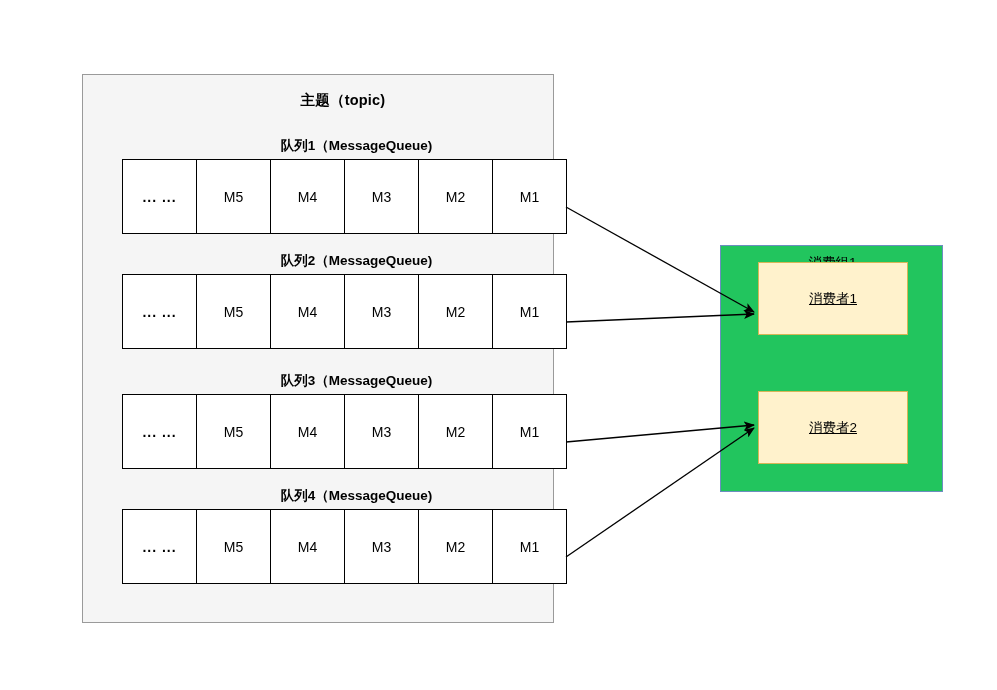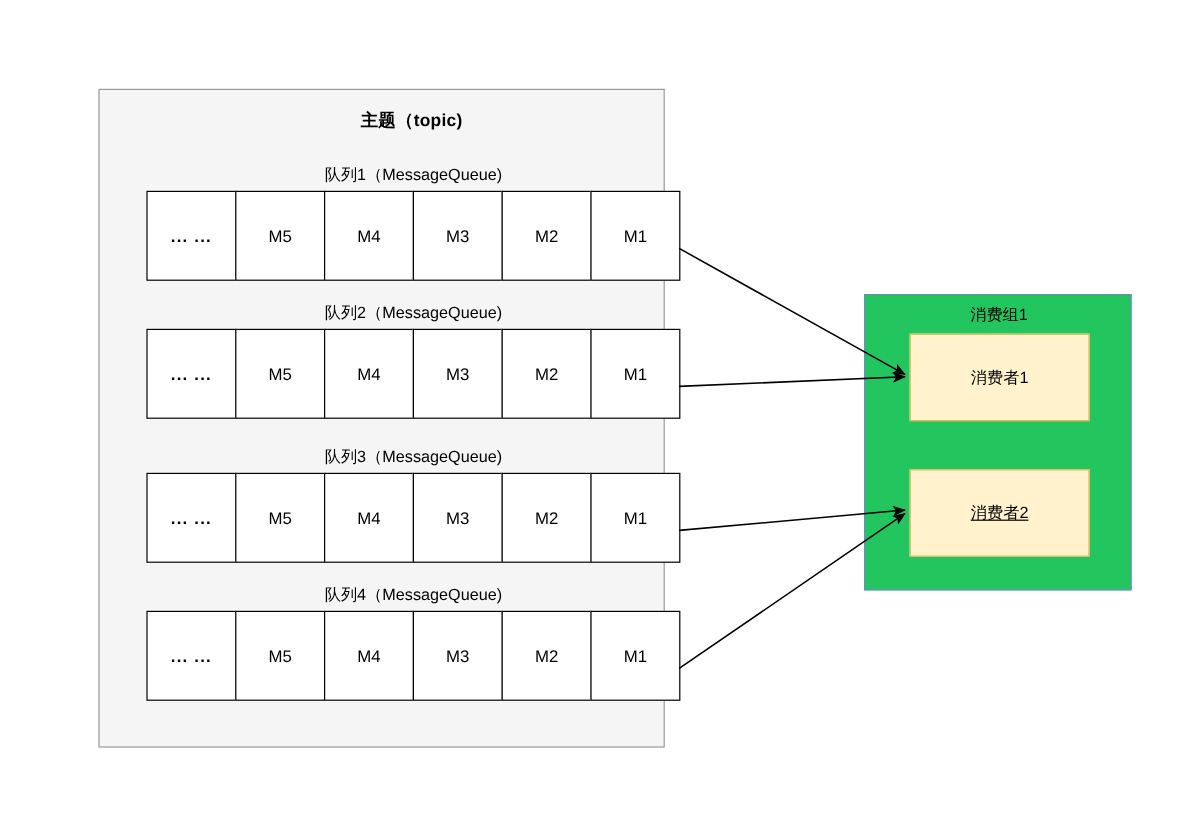--- a/index.html
+++ b/index.html
@@ -47,26 +47,26 @@
   }
 
   
   .queue-group {
     position: absolute;
     left: 39px;   
     width: 445px; 
   }
   .queue-label {
     position: absolute;
-    left: 0;
+    left: 12px;
     top: 0;
     width: 445px;
     text-align: center;
     font-size: 13.5px;
-    font-weight: normal;
+    font-weight: bold;
     color: #000000;
     white-space: nowrap;
   }
   .queue-cells {
     position: absolute;
     left: 0;
     top: 22px;
     width: 445px;
     height: 75px;
     display: flex;
@@ -191,21 +191,21 @@
         <div class="queue-cell">M4</div>
         <div class="queue-cell">M3</div>
         <div class="queue-cell">M2</div>
         <div class="queue-cell">M1</div>
       </div>
     </div>
   </div>
 
   <div class="consumer-group-box">
     <div class="consumer-group-title">消费组1</div>
-    <div class="consumer-box" style="top:32px;">消费者1</div>
+    <div class="consumer-box" style="top:16px;text-decoration:underline;">消费者1</div>
     <div class="consumer-box" style="top:145px;text-decoration:underline;">消费者2</div>
   </div>
 
   <svg id="arrows" viewBox="0 0 997 690" width="997" height="690">
     <defs>
       <marker id="ah" markerWidth="11" markerHeight="9" refX="10" refY="4.5" orient="auto" markerUnits="userSpaceOnUse">
         <path d="M0,0 L11,4.5 L0,9 L2.6,4.5 Z" fill="#000000"></path>
       </marker>
     </defs>
 

